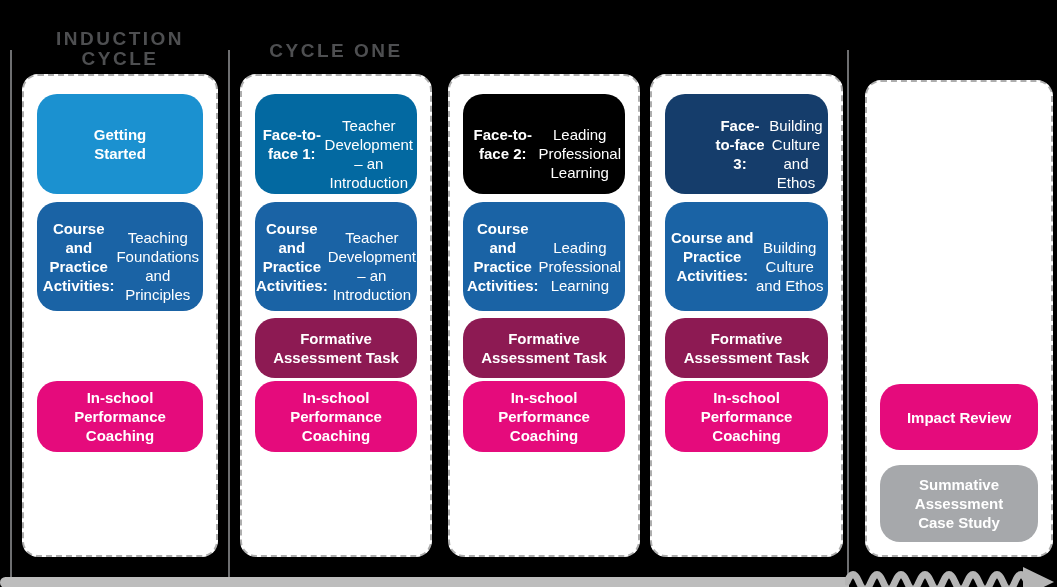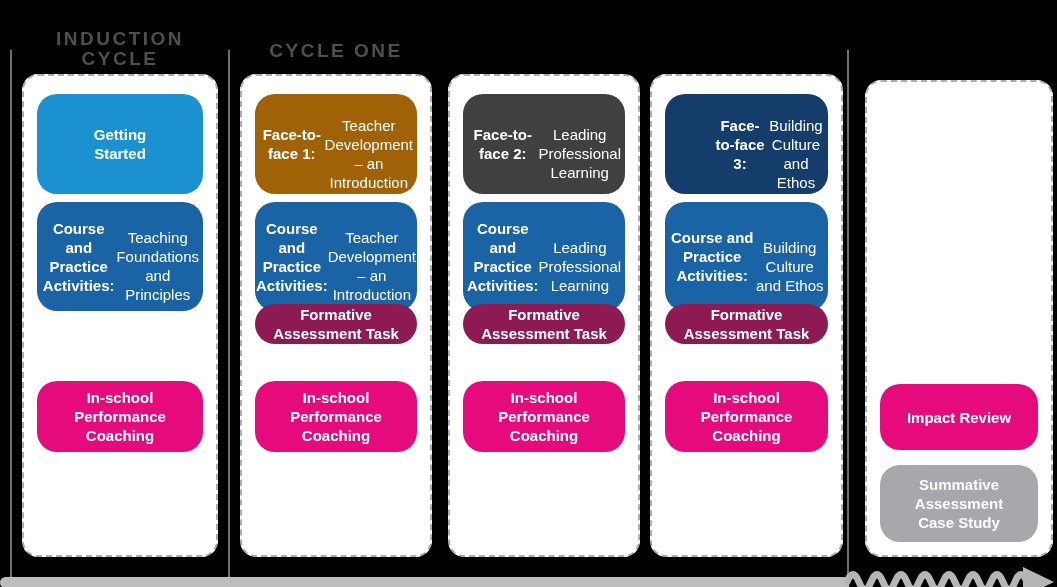--- a/index.html
+++ b/index.html
@@ -28,21 +28,21 @@
   .pos-c4{left:865px;top:48px;width:188px;height:477px}
   .box{
     position:absolute;left:13px;right:13px;border-radius:20px;
     display:flex;align-items:center;justify-content:center;text-align:center;
     color:#fff;font-size:15px;line-height:19px;font-weight:400;padding:2px 4px;
     box-sizing:border-box;
   }
   .box strong{font-weight:700;}
   .slot-face_to_face{top:18px;height:100px}
   .slot-course{top:126px;height:109px}
-  .slot-formative{top:228px;height:40px}
+  .slot-formative{top:242px;height:60px}
   .slot-in_school{top:305px;height:71px}
   .slot-impact{top:302px;height:66px}
   .slot-summative{top:383px;height:77px}
   .vline{position:absolute;top:18px;height:554px;width:2px;background:var(--rule_line);}
   #vline-0{left:10px}
   #vline-1{left:228px}
   #vline-2{left:847px}
   .tbar{
     position:absolute;left:0;top:545px;width:849px;height:11px;
     background:var(--timeline);border-radius:6px 0 0 6px;
@@ -69,31 +69,31 @@
       <div class="box slot-face_to_face" style="background: rgb(27, 145, 208);">
         <strong>Getting<br>Started</strong>
       </div>
       <div class="box slot-course" style="background: rgb(26, 99, 165);"><strong>Course and<br>Practice Activities:</strong><br>Teaching<br>Foundations<br>and Principles</div>
       <div class="box slot-in_school" style="background: rgb(229, 11, 124);">
         <strong>In-school<br>Performance<br>Coaching</strong>
       </div>
     </div>
     <div class="col-header pos-h1">CYCLE ONE</div>
     <div class="panel pos-c1">
-      <div class="box slot-face_to_face" style="background: #a16207;"><strong>Face-to-face 1:</strong><br>Teacher<br>Development<br>– an Introduction</div>
+      <div class="box slot-face_to_face" style="background: #0369a1;"><strong>Face-to-face 1:</strong><br>Teacher<br>Development<br>– an Introduction</div>
       <div class="box slot-course" style="background: rgb(26, 99, 165);"><strong>Course and<br>Practice Activities:</strong><br>Teacher<br>Development<br>– an Introduction</div>
       <div class="box slot-formative" style="background: rgb(141, 26, 83);">
         <strong>Formative<br>Assessment Task</strong>
       </div>
       <div class="box slot-in_school" style="background: rgb(229, 11, 124);">
         <strong>In-school<br>Performance<br>Coaching</strong>
       </div>
     </div>
     <div class="panel pos-c2">
-      <div class="box slot-face_to_face" style="background: #404040;"><strong>Face-to-face 2:</strong><br>Leading<br>Professional<br>Learning</div>
+      <div class="box slot-face_to_face" style="background: #000000;"><strong>Face-to-face 2:</strong><br>Leading<br>Professional<br>Learning</div>
       <div class="box slot-course" style="background: rgb(26, 99, 165);"><strong>Course and<br>Practice Activities:</strong><br>Leading<br>Professional<br>Learning</div>
       <div class="box slot-formative" style="background: rgb(141, 26, 83);">
         <strong>Formative<br>Assessment Task</strong>
       </div>
       <div class="box slot-in_school" style="background: rgb(229, 11, 124);">
         <strong>In-school<br>Performance<br>Coaching</strong>
       </div>
     </div>
     <div class="panel pos-c3">
       <div class="box slot-face_to_face" style="background: rgb(21, 61, 107); padding-left: 47px;"><strong>Face-to-face 3:</strong><br>Building Culture<br>and Ethos</div>

